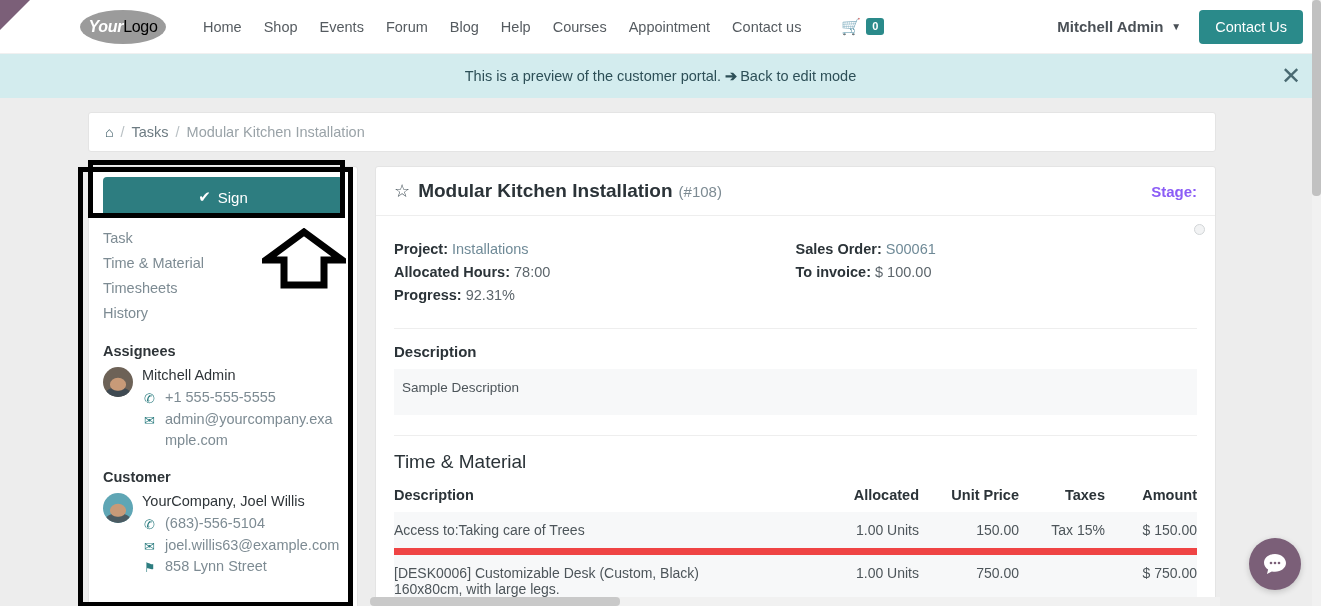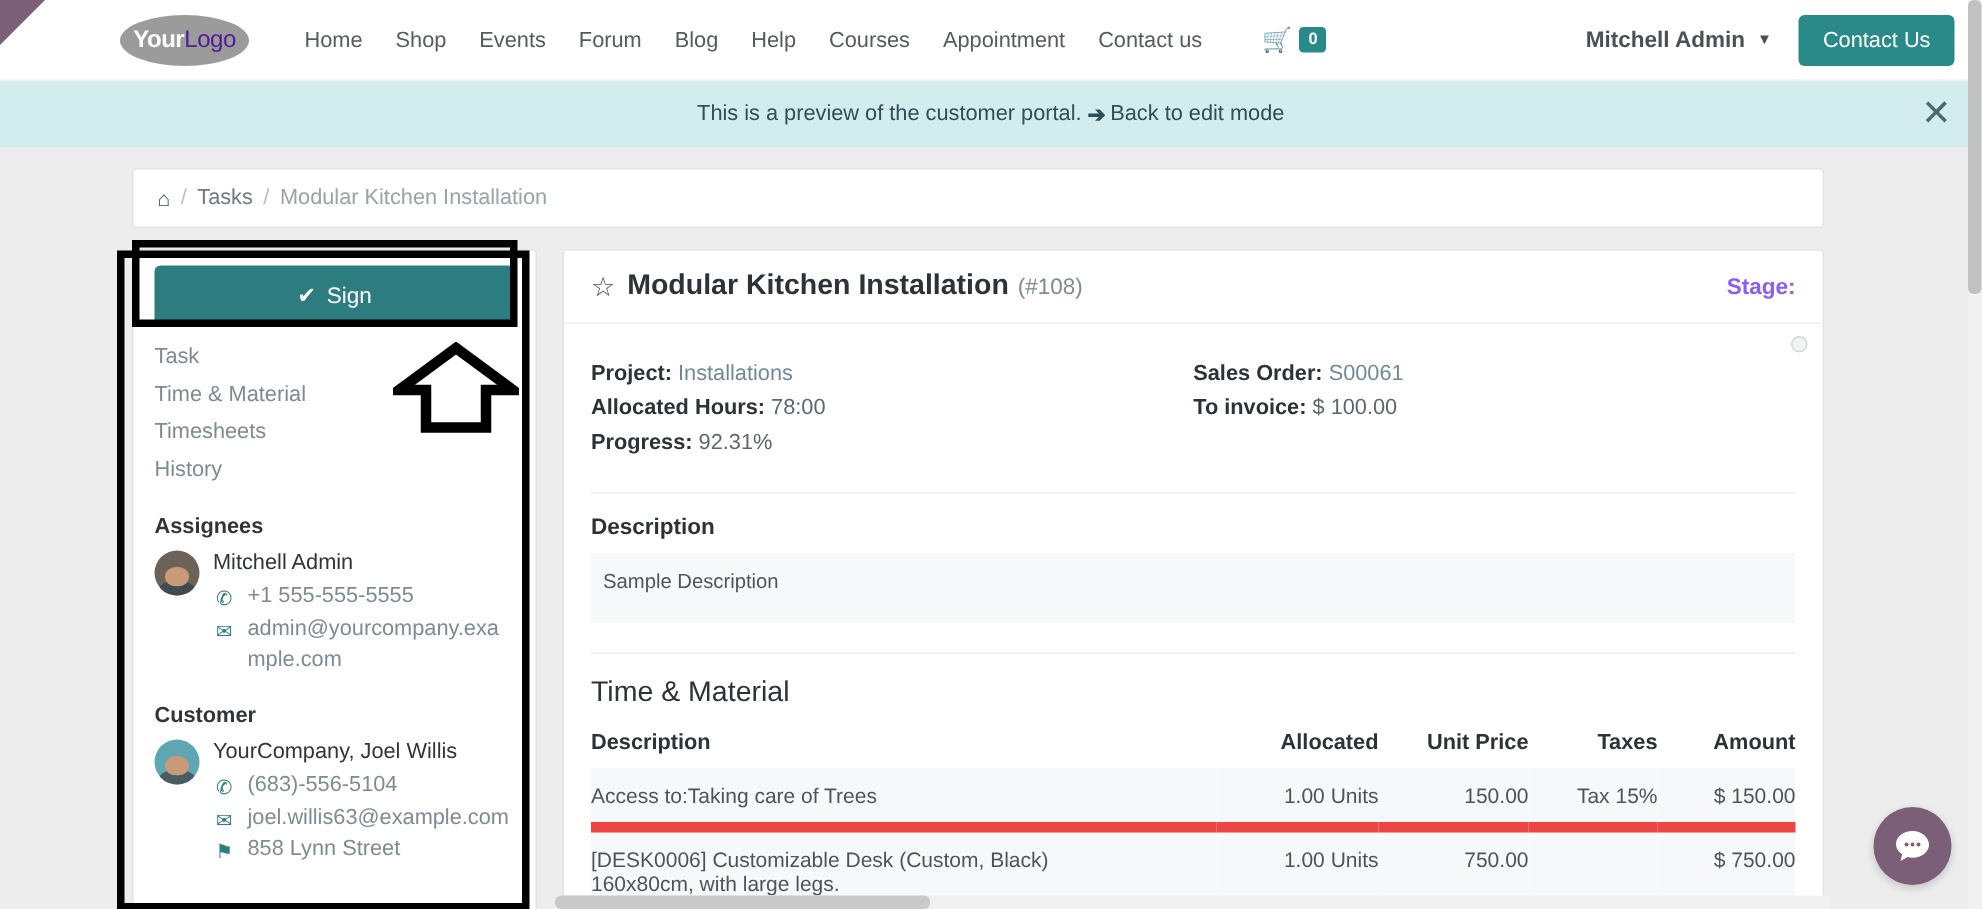--- a/index.html
+++ b/index.html
@@ -33,22 +33,22 @@
   }
   .logo {
     width: 86px; height: 34px;
     background: #9b9b9b;
     border-radius: 50% / 50%;
     display: flex; align-items: center; justify-content: center;
     margin-right: 26px;
     flex: 0 0 auto;
     letter-spacing: -0.3px;
   }
-  .logo .t1 { color: #ffffff; font-weight: bold; font-size: 16px; }
-  .logo .t2 { color: #4c1d95; font-size: 16px; }
+  .logo .t1 { color: #ffffff; font-weight: bold; font-size: 16px; font-style: italic; }
+  .logo .t2 { color: #000000; font-size: 16px; }
 
   .main-nav { display: flex; align-items: center; gap: 0; }
   .main-nav a {
     color: #555b60;
     text-decoration: none;
     font-size: 14.5px;
     padding: 6px 11px;
     white-space: nowrap;
   }
   .cart-wrap {

